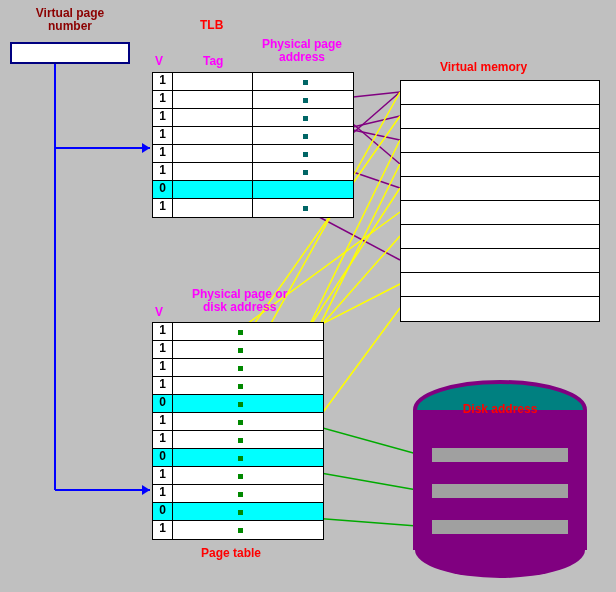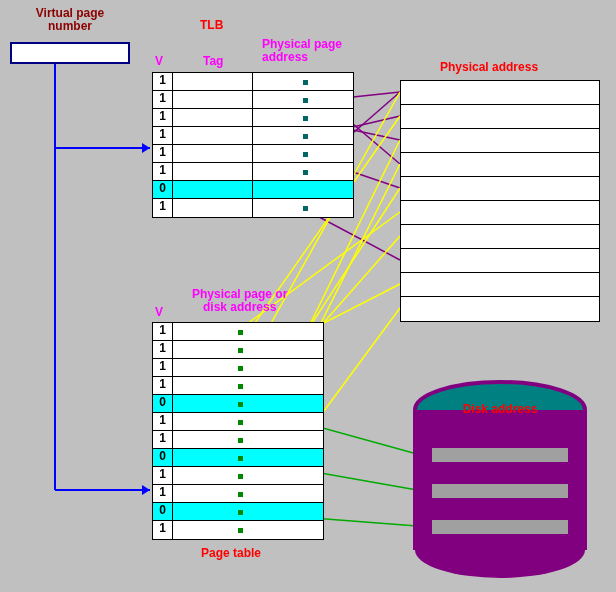--- a/index.html
+++ b/index.html
@@ -107,21 +107,21 @@
 
 <div class="label darkred vp-title" style="left:20px; top:7px; width:100px;">
   <div>Virtual page</div>
   <div>number</div>
 </div>
 <div class="vp-box" style="left:10px; top:42px; width:120px; height:22px;"></div>
 
 <div class="label red" style="left:200px; top:18px;text-align:right;">TLB</div>
 <div class="label magenta" style="left:155px; top:54px;">V</div>
 <div class="label magenta" style="left:203px; top:54px;">Tag</div>
-<div class="label magenta" style="left:262px; top:38px; text-align:left; line-height:1.1;">
+<div class="label magenta" style="left:262px; top:38px; text-align:center; line-height:1.1;">
   <div>Physical page</div>
   <div>address</div>
 </div>
 
 <div id="tlb" class="tbl" style="left:152px; top:72px; width:202px;">
     <div class="row tlb-row ">
       <div class="c-v">1</div>
       <div class="c-tag"></div>
       <div class="c-ppa">
         <span class="dot"></span>
@@ -169,21 +169,21 @@
     </div>
     <div class="row tlb-row ">
       <div class="c-v">1</div>
       <div class="c-tag"></div>
       <div class="c-ppa">
         <span class="dot"></span>
       </div>
     </div>
   </div>
 
-<div class="label red" style="left:440px; top:60px;">Physical address</div>
+<div class="label red" style="left:440px; top:60px;">Virtual memory</div>
 <div id="pm" class="tbl" style="left:400px; top:80px; width:200px;">
     <div class="row pm-row"></div>
     <div class="row pm-row"></div>
     <div class="row pm-row"></div>
     <div class="row pm-row"></div>
     <div class="row pm-row"></div>
     <div class="row pm-row"></div>
     <div class="row pm-row"></div>
     <div class="row pm-row"></div>
     <div class="row pm-row"></div>

